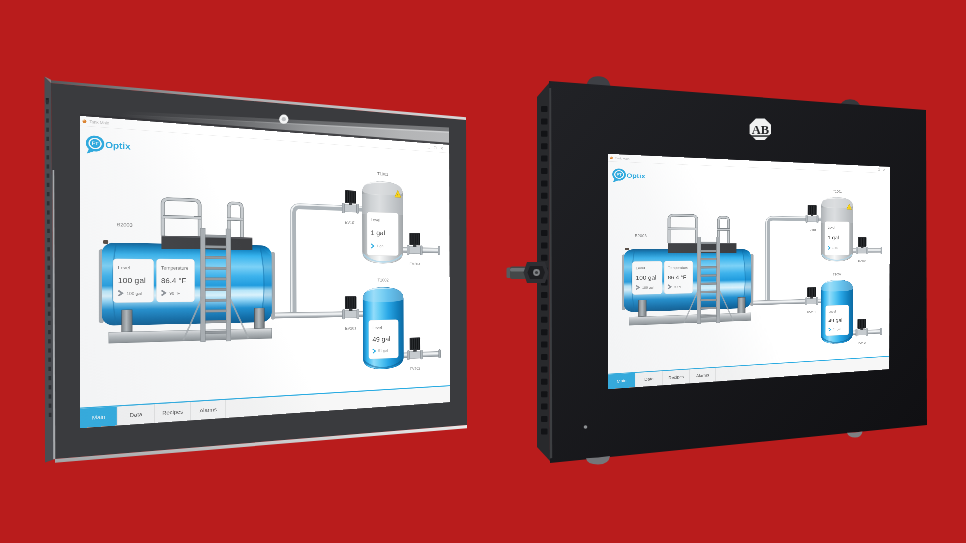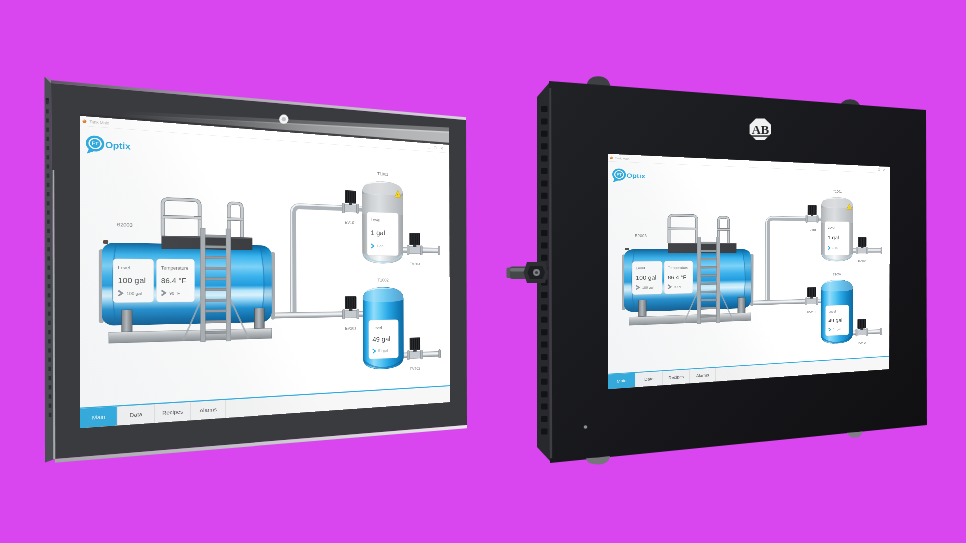--- a/index.html
+++ b/index.html
@@ -1,16 +1,16 @@
 <!DOCTYPE html>
 <html><head>
 <meta charset="utf-8">
 <style>
   html,body{margin:0;padding:0;background:#ffffff;}
-  #stage{position:relative;width:966px;height:543px;overflow:hidden;background:#d946ef;
+  #stage{position:relative;width:966px;height:543px;overflow:hidden;background:#b91c1c;
          font-family:"Liberation Sans",sans-serif;text-align:right;}
   .scr{position:absolute;left:0;top:0;width:1000px;height:820px;transform-origin:0 0;}
   #scrL{transform:matrix3d(0.46494049,0.05998301,0,0.00021368,-0.00032002,0.37877570,0,-0.00000400,0,0,1,0,80,116,0,1);}
   #scrR{transform:matrix3d(0.42776099,0.04035066,0,0.00016378,0.00307081,0.28855008,0,0.00000505,0,0,1,0,608,154,0,1);}
   .glare{position:absolute;left:0;top:0;width:1000px;height:820px;
          background:linear-gradient(246deg, rgba(255,255,255,0) 55%, rgba(150,158,168,0.07) 70%, rgba(150,158,168,0.12) 100%);}
 </style>
 </head>
 <body>
 <div id="stage">

